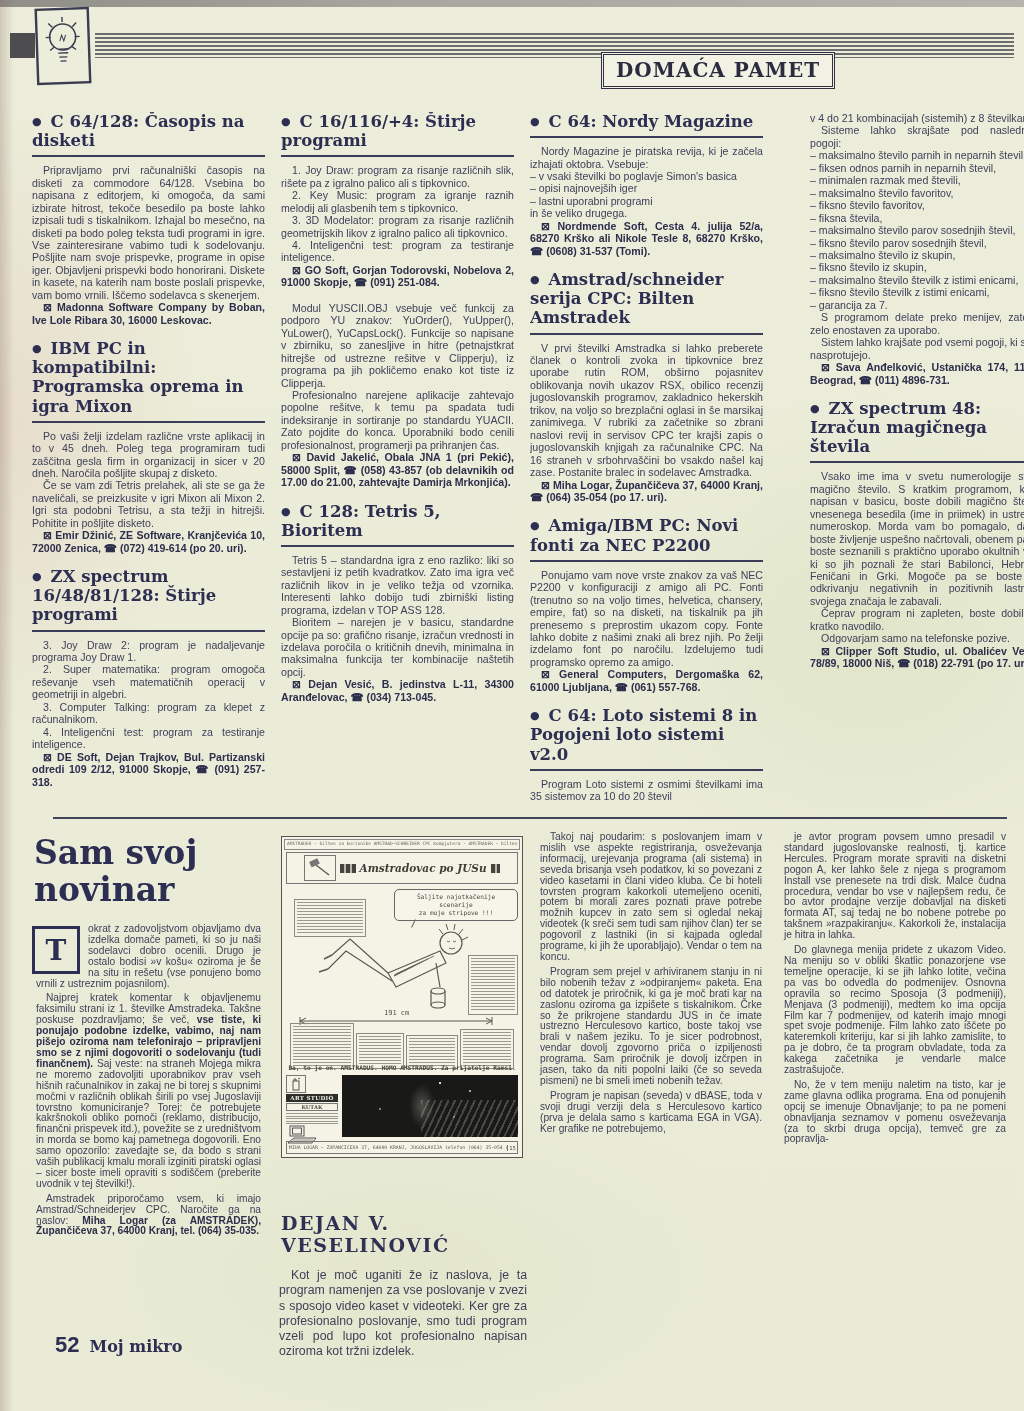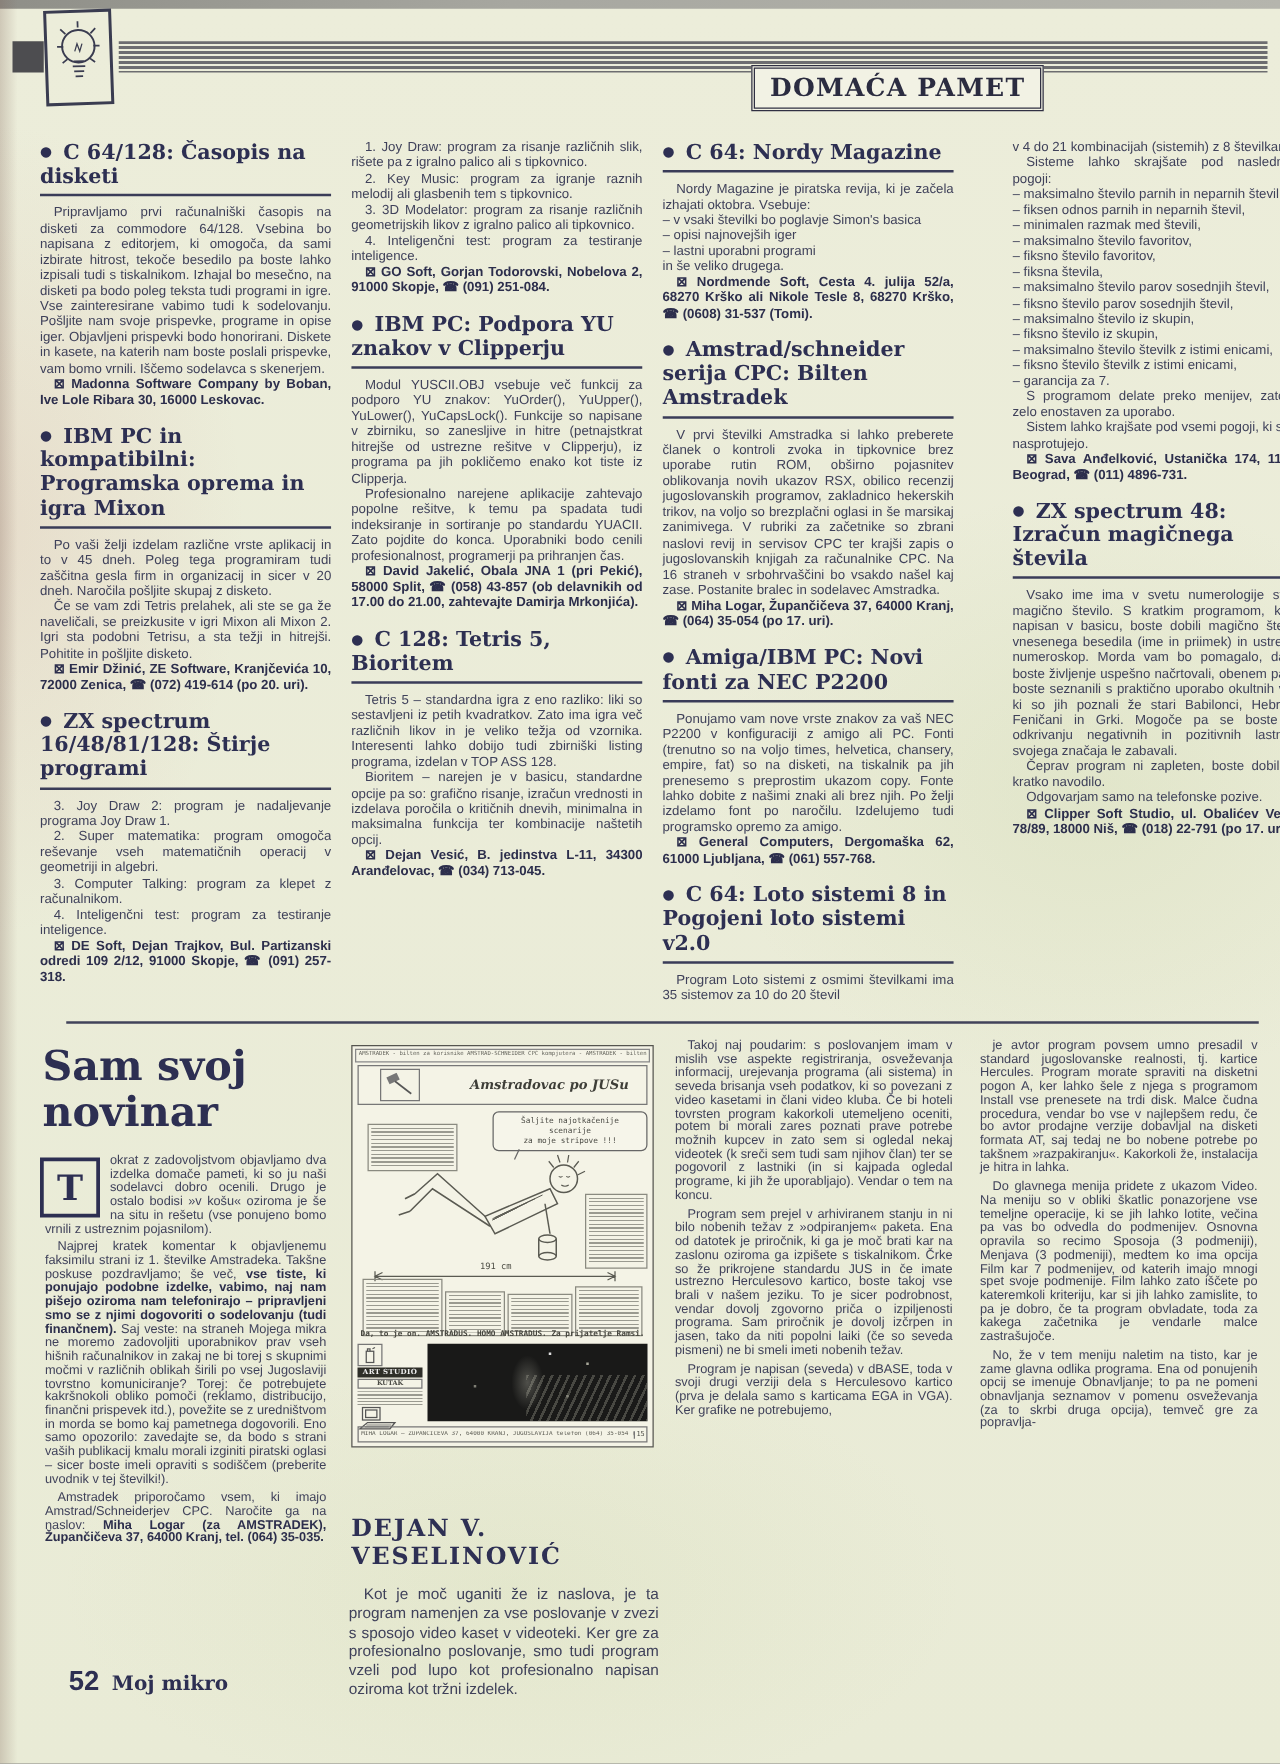--- a/index.html
+++ b/index.html
@@ -48,21 +48,21 @@
   .byline{font-family:"DejaVu Serif",serif;font-weight:bold;font-size:19px;letter-spacing:1.5px;color:#2e3054;margin:46px 0 12px 2px;}
   .bigbd{font-size:12.3px;line-height:15.3px;text-align:justify;text-indent:12px;margin:0;}
   .footer{position:absolute;left:55px;top:1332px;color:#2d2f52;}
   .footer .num{font-weight:bold;font-size:22px;}
   .footer .mag{font-family:"DejaVu Serif",serif;font-weight:bold;font-size:16px;margin-left:10px;}
   
   .fak{position:absolute;left:2px;top:8px;width:242px;height:322px;border:1px solid #55554f;background:#f4f3e6;
      padding:2px;box-sizing:border-box;color:#4c4c46;}
   .fak-top{border:1px solid #888;height:9px;overflow:hidden;white-space:nowrap;
      font-family:"DejaVu Sans Mono",monospace;font-size:4.5px;line-height:8px;color:#66665e;padding:0 2px;}
-  .fak-mast{position:absolute;left:4px;top:15px;right:4px;height:30px;border:1px solid #777;display:flex;align-items:center;gap:20px;padding:0 17px;}
+  .fak-mast{position:absolute;left:4px;top:15px;right:4px;height:30px;border:1px solid #777;display:flex;align-items:center;gap:4px;padding:0 17px;}
   .hammerbox{width:30px;height:24px;border:1px solid #777;flex:none;display:flex;align-items:center;justify-content:center;}
   .blockpat{height:9px;background:repeating-linear-gradient(90deg,#44443e 0 4px,#b9b8aa 4px 6px);}
   .mast-title{font-family:"DejaVu Serif",serif;font-style:italic;font-weight:bold;font-size:10.5px;color:#3e3e38;white-space:nowrap;}
   .bubble{position:absolute;left:112px;top:52px;width:114px;border:1px solid #666;border-radius:5px;padding:3px 4px;
      font-family:"DejaVu Sans Mono",monospace;font-size:6.2px;line-height:8px;white-space:pre-line;text-align:center;background:#f6f5ea;}
   .bubble:after{content:"";position:absolute;left:18px;bottom:-8px;width:1px;height:9px;background:#666;transform:rotate(25deg);}
   .capbox{position:absolute;border:1px solid #8a8a80;background:
      repeating-linear-gradient(#9a9a90 0 1px, rgba(0,0,0,0) 1px 3px) content-box;
      padding:2px;}
   .figure{position:absolute;left:6px;top:76px;width:216px;height:118px;}
@@ -126,28 +126,28 @@
       <p class="bd">3. Joy Draw 2: program je nadaljevanje programa Joy Draw 1.</p>
       <p class="bd">2. Super matematika: program omogoča reševanje vseh matematičnih operacij v geometriji in algebri.</p>
       <p class="bd">3. Computer Talking: program za klepet z računalnikom.</p>
       <p class="bd">4. Inteligenčni test: program za testiranje inteligence.</p>
       <p class="bd contact"><span>⊠</span> <span>DE Soft, Dejan Trajkov, Bul. Partizanski odredi 109 2/12, 91000 Skopje, ☎ (091) 257-318.</span></p>
     </div>
   </div>
 
   <div class="tc" id="tc2">
     <div class="art">
+      <div class="atitle"><span class="blt">●</span><span>C 16/116/+4: Štirje programi</span></div>
       <p class="bd">1. Joy Draw: program za risanje različnih slik, rišete pa z igralno palico ali s tipkovnico.</p>
       <p class="bd">2. Key Music: program za igranje raznih melodij ali glasbenih tem s tipkovnico.</p>
       <p class="bd">3. 3D Modelator: program za risanje različnih geometrijskih likov z igralno palico ali tipkovnico.</p>
       <p class="bd">4. Inteligenčni test: program za testiranje inteligence.</p>
       <p class="bd contact"><span>⊠</span> <span>GO Soft, Gorjan Todorovski, Nobelova 2, 91000 Skopje, ☎ (091) 251-084.</span></p>
     </div>
     <div class="art">
-      <div class="atitle"><span class="blt">●</span><span>IBM PC: Podpora YU znakov v Clipperju</span></div>
       <p class="bd">Modul YUSCII.OBJ vsebuje več funkcij za podporo YU znakov: YuOrder(), YuUpper(), YuLower(), YuCapsLock(). Funkcije so napisane v zbirniku, so zanesljive in hitre (petnajstkrat hitrejše od ustrezne rešitve v Clipperju), iz programa pa jih pokličemo enako kot tiste iz Clipperja.</p>
       <p class="bd">Profesionalno narejene aplikacije zahtevajo popolne rešitve, k temu pa spadata tudi indeksiranje in sortiranje po standardu YUACII. Zato pojdite do konca. Uporabniki bodo cenili profesionalnost, programerji pa prihranjen čas.</p>
       <p class="bd contact"><span>⊠</span> <span>David Jakelić, Obala JNA 1 (pri Pekić), 58000 Split, ☎ (058) 43-857 (ob delavnikih od 17.00 do 21.00, zahtevajte Damirja Mrkonjića).</span></p>
     </div>
     <div class="art">
       <div class="atitle"><span class="blt">●</span><span>C 128: Tetris 5, Bioritem</span></div>
       <p class="bd">Tetris 5 – standardna igra z eno razliko: liki so sestavljeni iz petih kvadratkov. Zato ima igra več različnih likov in je veliko težja od vzornika. Interesenti lahko dobijo tudi zbirniški listing programa, izdelan v TOP ASS 128.</p>
       <p class="bd">Bioritem – narejen je v basicu, standardne opcije pa so: grafično risanje, izračun vrednosti in izdelava poročila o kritičnih dnevih, minimalna in maksimalna funkcija ter kombinacije naštetih opcij.</p>
       <p class="bd contact"><span>⊠</span> <span>Dejan Vesić, B. jedinstva L-11, 34300 Aranđelovac, ☎ (034) 713-045.</span></p>
     </div>

